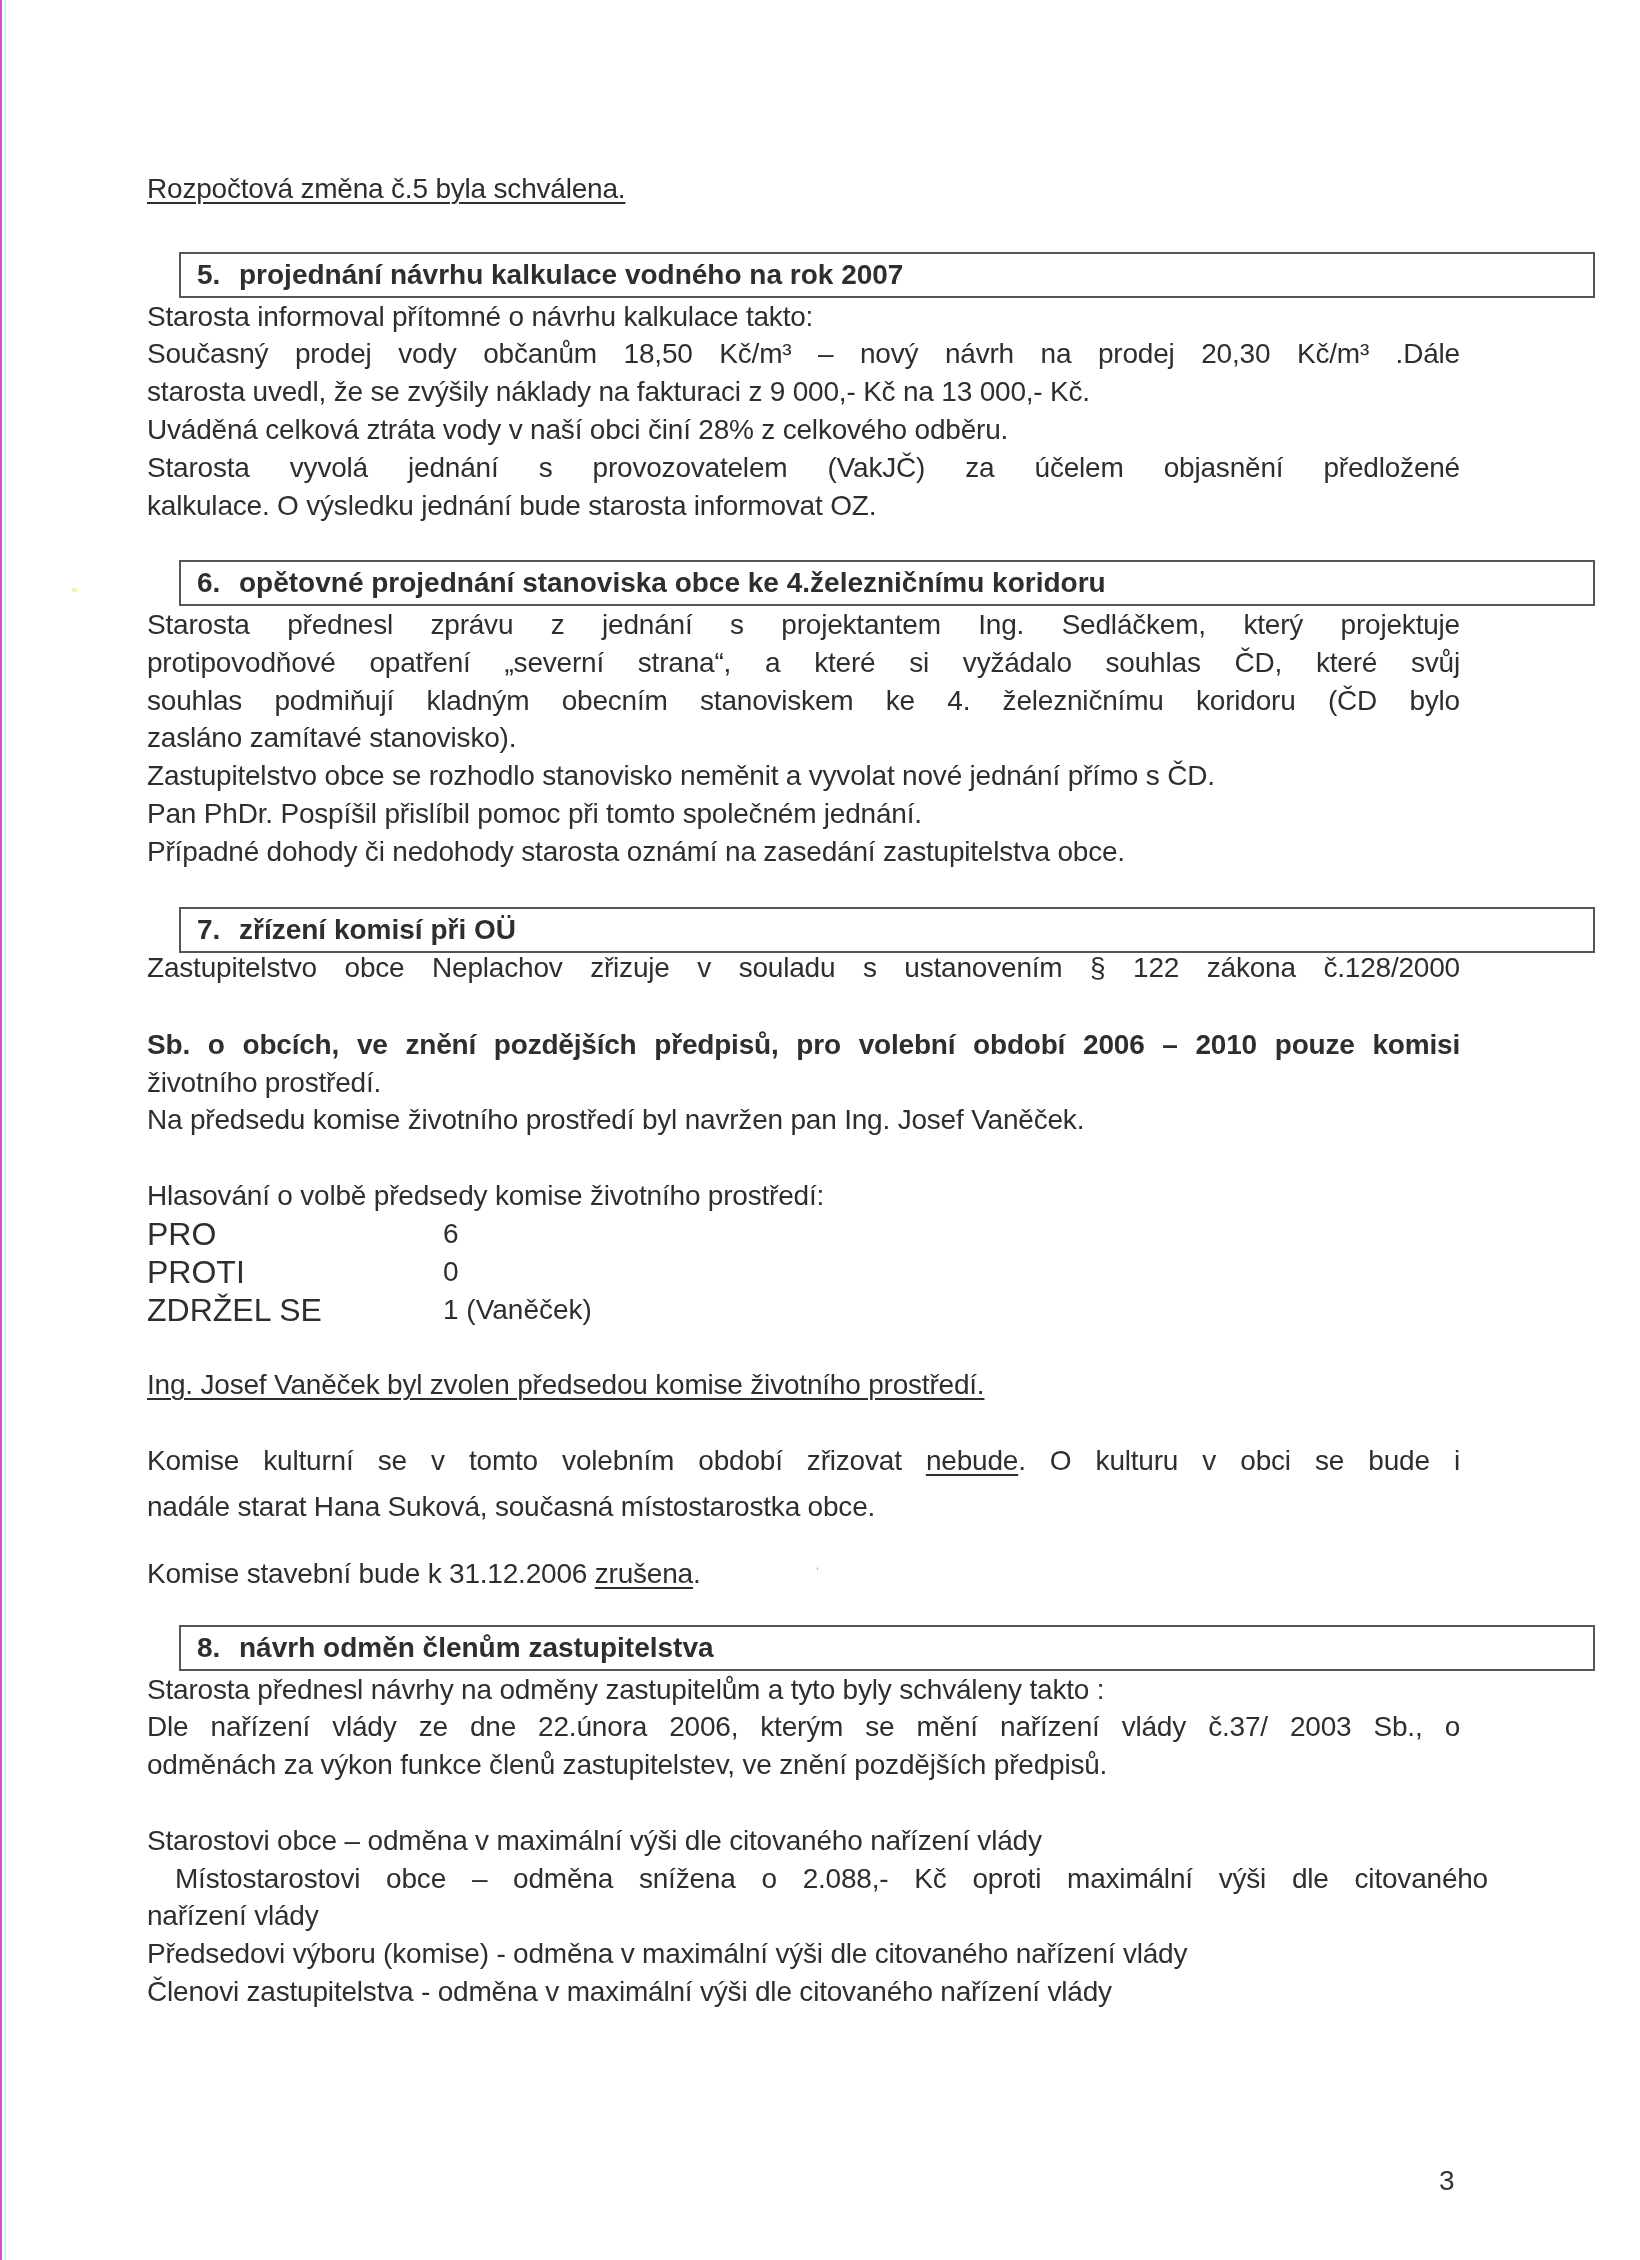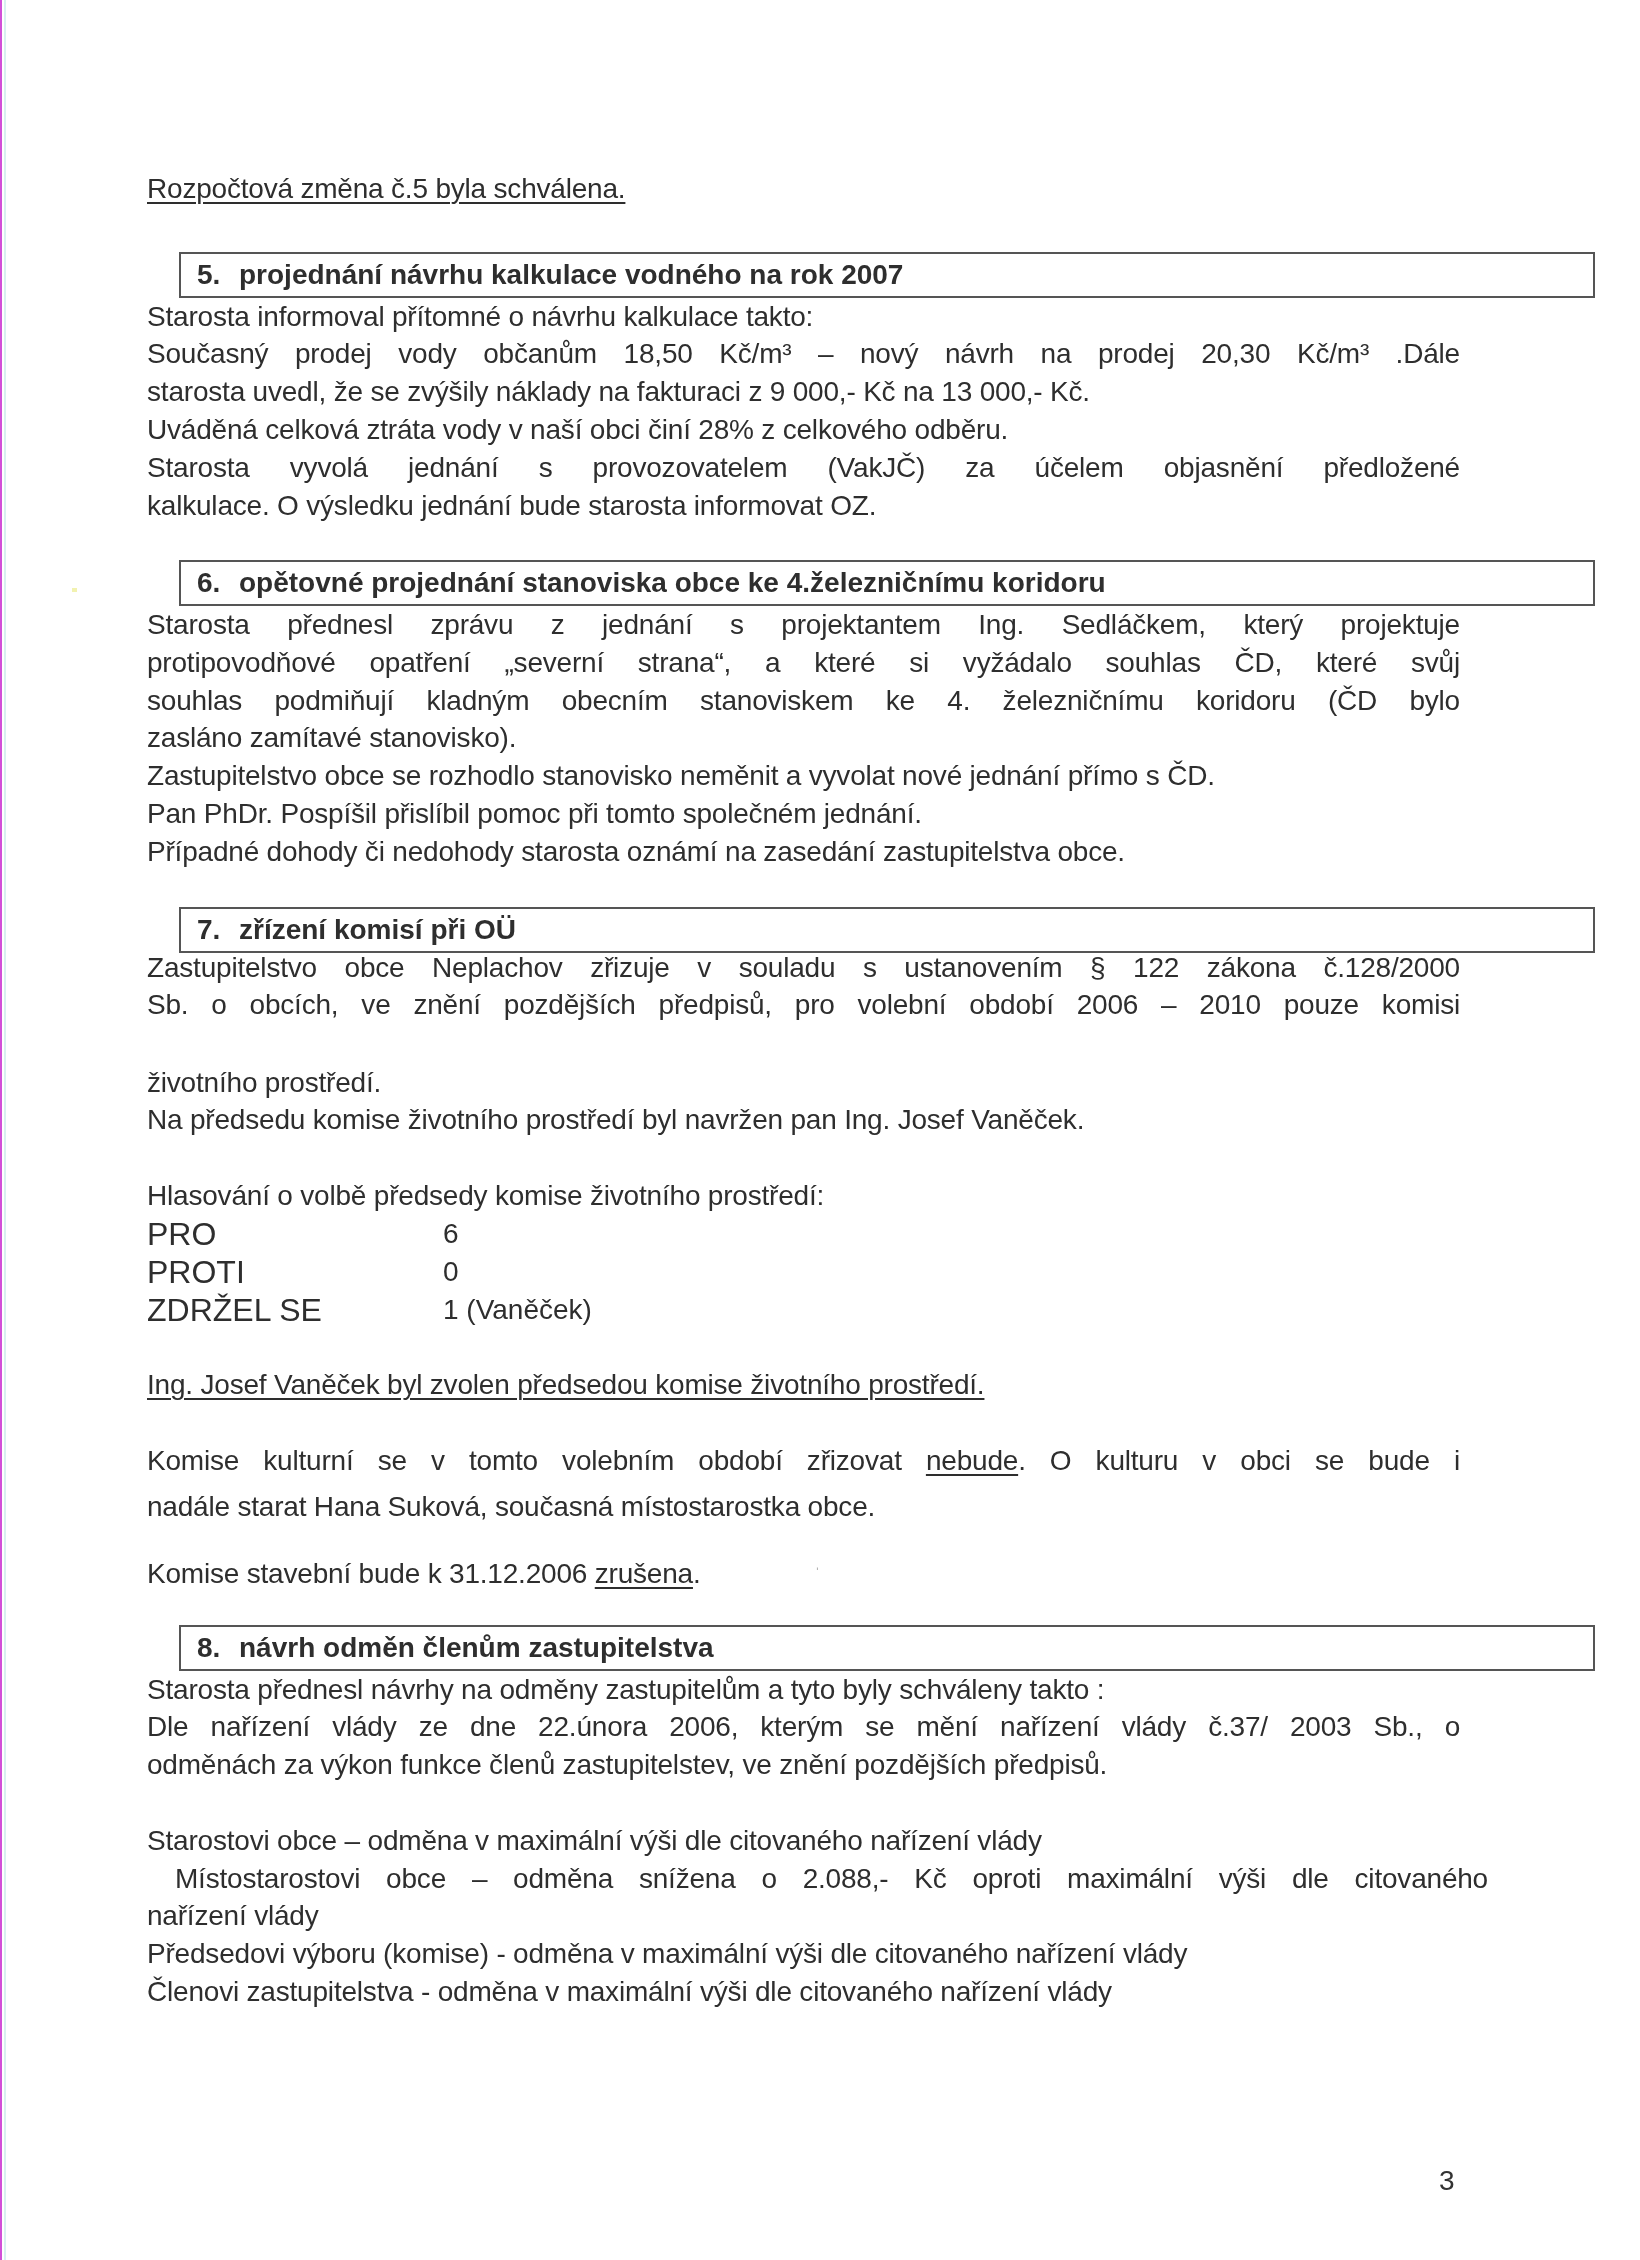--- a/index.html
+++ b/index.html
@@ -65,21 +65,21 @@
 <div class="line" style="top:758px;">Zastupitelstvo obce se rozhodlo stanovisko neměnit a vyvolat nové jednání přímo s ČD.</div>
 <div class="line" style="top:796px;">Pan PhDr. Pospíšil přislíbil pomoc při tomto společném jednání.</div>
 <div class="line" style="top:834px;">Případné dohody či nedohody starosta oznámí na zasedání zastupitelstva obce.</div>
 
 <div class="box" style="top:907px;">
   <div class="box-title">
     <span class="num">7.</span><span>zřízení komisí při OÜ</span>
   </div>
 </div>
 <div class="line justify" style="top:942px;margin-top:8px;">Zastupitelstvo obce Neplachov zřizuje v souladu s ustanovením § 122 zákona č.128/2000</div>
-<div class="line justify" style="top:987px;">Sb. o obcích, ve znění pozdějších předpisů, pro volební období 2006 – 2010  pouze komisi</div>
+<div class="line justify" style="top:1027px;font-weight:bold;">Sb. o obcích, ve znění pozdějších předpisů, pro volební období 2006 – 2010  pouze komisi</div>
 <div class="line" style="top:1065px;">životního prostředí.</div>
 <div class="line" style="top:1102px;">Na předsedu komise životního prostředí byl navržen pan Ing. Josef Vaněček.</div>
 
 <div class="line" style="top:1178px;">Hlasování o volbě předsedy komise životního prostředí:</div>
 <div class="vote-label" style="top:1216px;">PRO</div>
 <div class="vote-value" style="top:1216px;">6</div>
 <div class="vote-label" style="top:1254px;">PROTI</div>
 <div class="vote-value" style="top:1254px;">0</div>
 <div class="vote-label" style="top:1292px;">ZDRŽEL SE</div>
 <div class="vote-value" style="top:1292px;">1 (Vaněček)</div>

